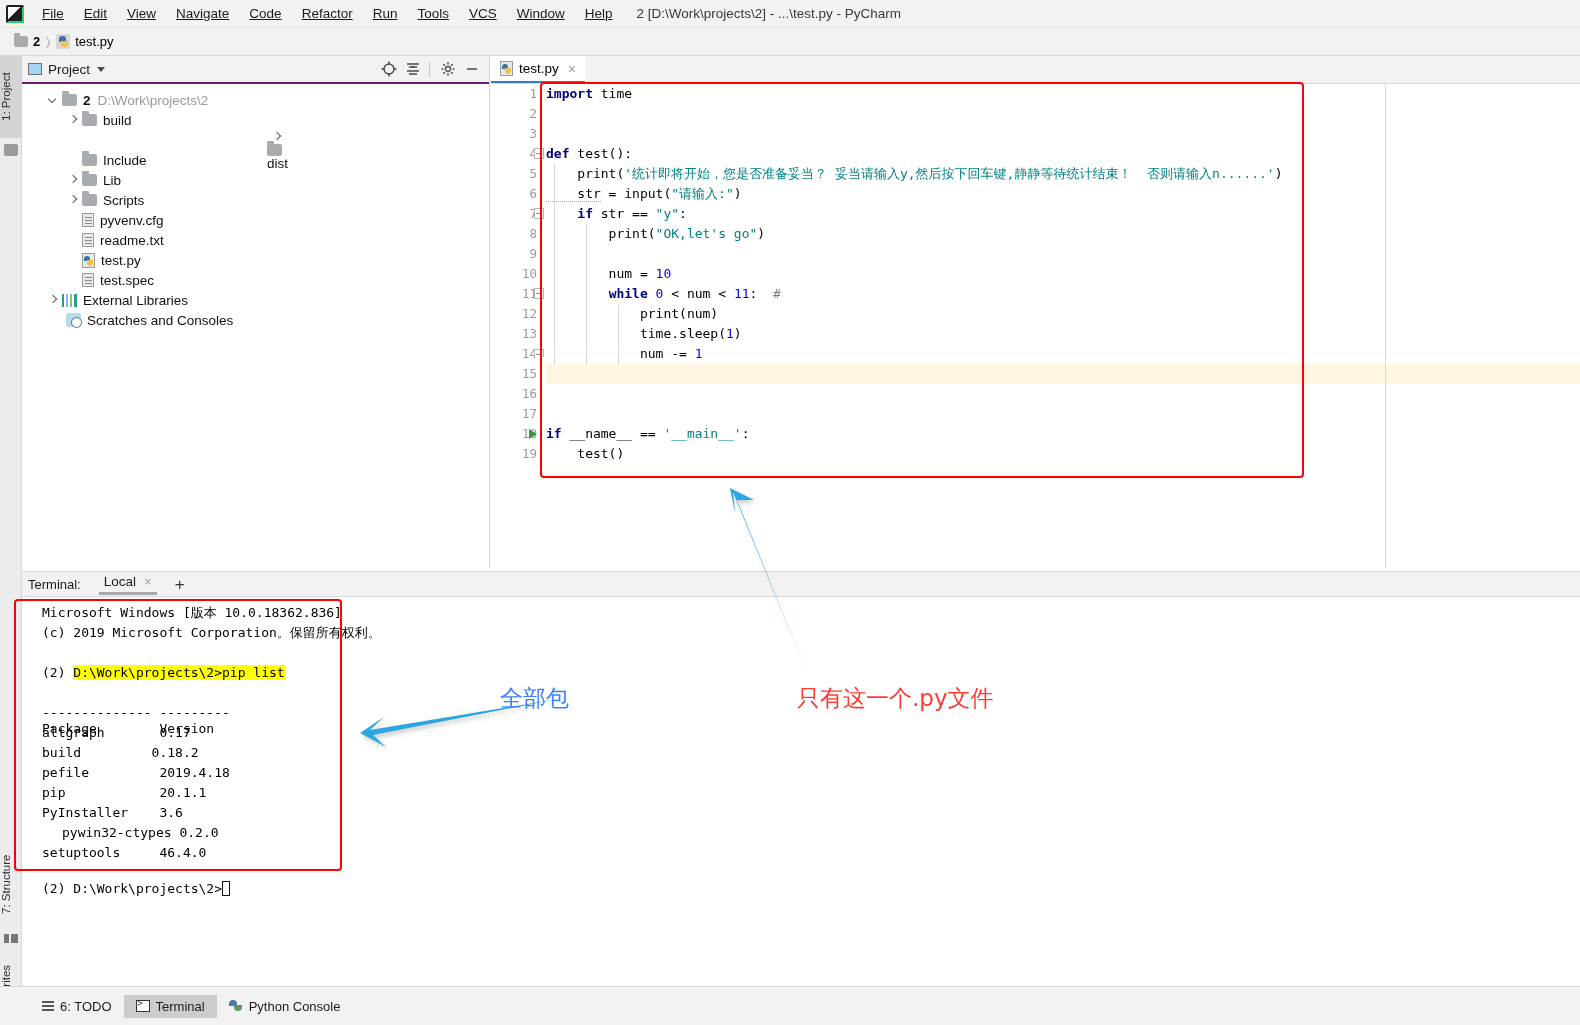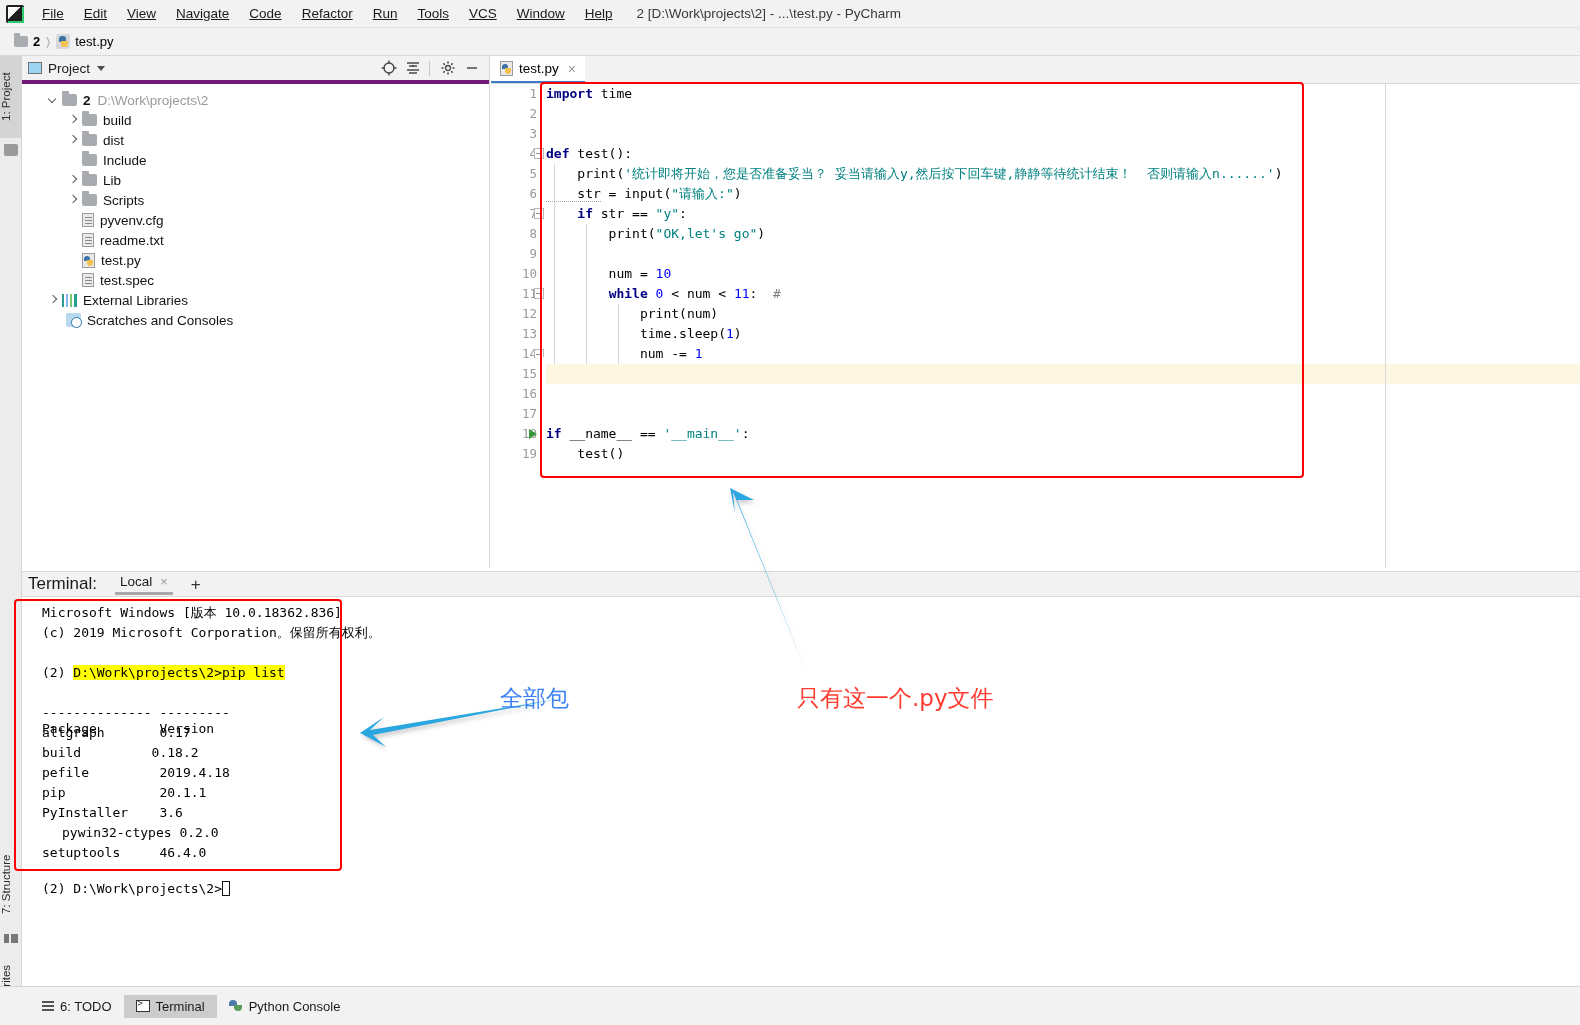--- a/index.html
+++ b/index.html
@@ -88,21 +88,21 @@
   .vicon {
     position: absolute; left: 4px; width: 14px; height: 12px;
   }
 
   
   .projpanel {
     position: absolute; left: 22px; top: 56px; width: 468px; height: 512px;
     background: #ffffff; border-right: 1px solid #d6d6d6;
   }
   .projhdr {
-    height: 28px; background: #f2f2f2; border-bottom: 4px solid #701a75;
+    height: 28px; background: #f2f2f2; border-bottom: 2px solid #701a75;
     display: flex; align-items: center; padding: 0 6px;
   }
   .projhdr .sq {
     width: 14px; height: 12px; border: 1.5px solid #6f7376; background: #9fd4f3;
     margin-right: 6px; flex: none;
   }
   .projhdr .ptitle { font-size: 13.5px; color: #1a1a1a; }
   .projhdr .caret {
     margin-left: 7px; width: 0; height: 0;
     border-left: 4px solid transparent; border-right: 4px solid transparent;
@@ -245,21 +245,21 @@
     position: absolute; left: 1385px; top: 84px; width: 1px; height: 484px;
     background: #d9d9d9;
   }
 
   
   .termhdr {
     position: absolute; left: 22px; top: 571px; width: 1558px; height: 26px;
     background: #f2f2f2; border-top: 1px solid #d6d6d6; border-bottom: 1px solid #d9d9d9;
     display: flex; align-items: center; padding-left: 6px;
   }
-  .termhdr .lbl { font-size: 17px; color: #1a1a1a; margin-right: 18px; }
+  .termhdr .lbl { font-size: 13px; color: #1a1a1a; margin-right: 18px; }
   .termtab {
     font-size: 13.5px; color: #1a1a1a; padding: 0 5px 3px 5px;
     border-bottom: 3px solid #a8a8a8; display: flex; align-items: center;
   }
   .termtab .x { margin-left: 8px; color: #9a9a9a; font-size: 13px; }
   .plusbtn { margin-left: 18px; font-size: 17px; color: #333; line-height: 1; cursor: default; }
 
   .termbody {
     position: absolute; left: 22px; top: 597px; width: 1558px; height: 389px;
     background: #ffffff;
@@ -399,21 +399,21 @@
         <span class="arrow down"></span>
         <span class="fico"></span>
         <b class="tname">2</b>
         <span class="tpath">D:\Work\projects\2</span>
       </div>
       <div class="trow" style="padding-left:44px;">
         <span class="arrow right"></span>
         <span class="fico"></span>
         <span class="tname">build</span>
       </div>
-      <div class="trow" style="padding-left:44px;">
+      <div class="trow" style="padding-left:44px;flex-direction:column;">
         <span class="arrow right"></span>
         <span class="fico"></span>
         <span class="tname">dist</span>
       </div>
       <div class="trow" style="padding-left:44px;">
         <span class="arrow"></span>
         <span class="fico"></span>
         <span class="tname">Include</span>
       </div>
       <div class="trow" style="padding-left:44px;">

